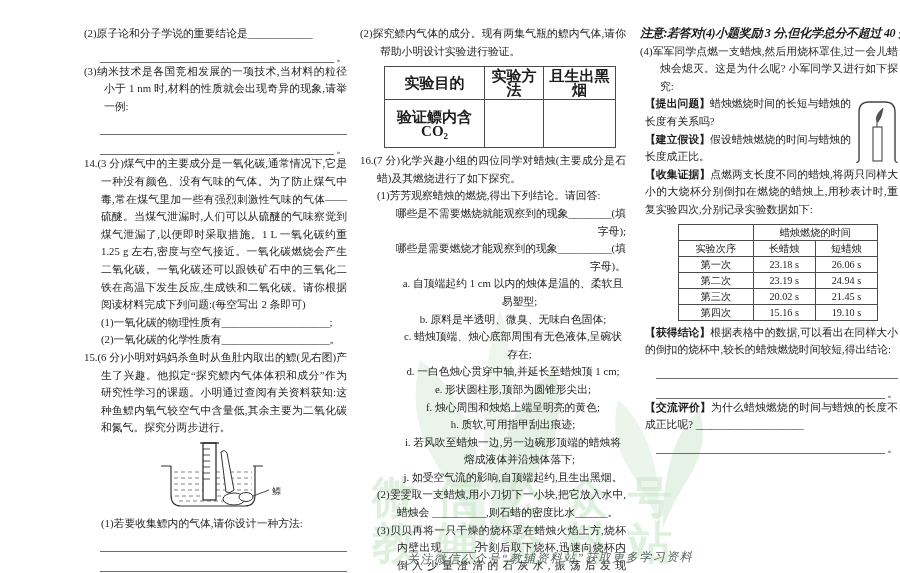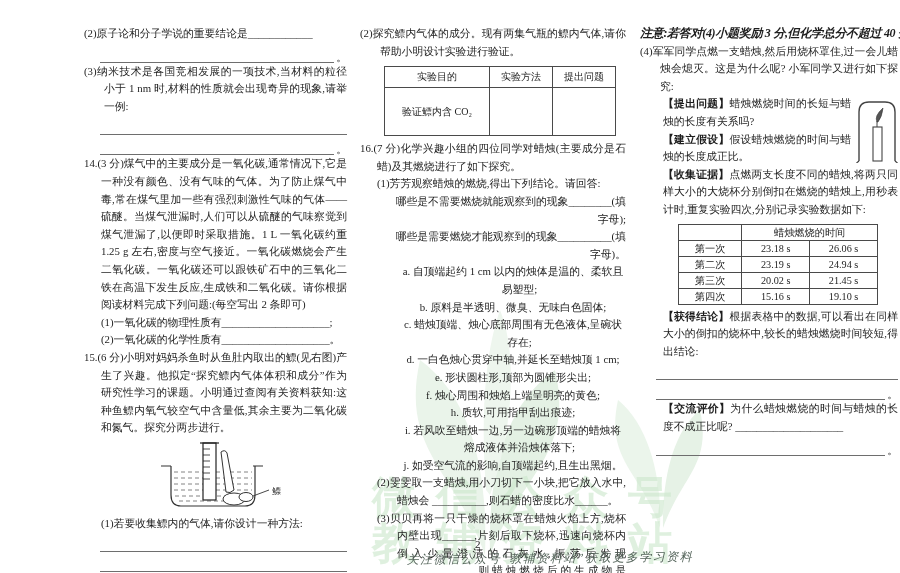--- a/index.html
+++ b/index.html
@@ -19,29 +19,29 @@
   .qp{padding-left:17px;text-indent:-17px;}            
   .qnum{font-weight:normal;}
   .m1{margin-left:17px;padding-left:20px;text-indent:-20px;}
   .flush{margin-left:29px;text-align:right;}
   .letter{margin-left:40px;padding-left:13px;text-indent:-13px;text-align:center;}
   .ans{display:flex;align-items:flex-end;height:20px;margin-left:16px;}
   .ans .rule{flex:1;border-bottom:1px solid #6e6e6e;}
   .ans .tail{padding-left:2px;line-height:12px;}
   table{border-collapse:collapse;}
   .t2{width:232px;margin:6px 0 4px 24px;}
-  .t2 th,.t2 td{border:1px solid #4a4a4a;font-weight:normal;text-align:center;
-                font-size:10px;padding:2px;line-height:14px;margin-top:38px;}
+  .t2 th,.t2 td{border:1px solid #4a4a4a;font-weight:bold;text-align:center;
+                font-size:15px;padding:2px;line-height:14px;margin-top:38px;}
   .t2 th{height:16px;}
   .t2 td{height:43px;}
   .t3{width:200px;margin:5px 0 3px 38px;}
   .t3 th,.t3 td{border:1px solid #4a4a4a;font-weight:normal;text-align:center;
                 font-size:10.2px;height:12px;padding:1px 2px;line-height:13px;}
   .notice{font-weight:bold;font-size:12px;letter-spacing:-0.3px;text-align:right;white-space:nowrap;font-style:italic;}
-  .tagp{margin-left:23px;}
+  .tagp{margin-left:5px;}
   .tag{font-weight:bold;}
   .candle-fig{float:right;width:42px;height:66px;margin:2px 0 2px 5px;}
   .fig1{text-align:center;margin:3px 0 1px 0;height:74px;}
   .footer{position:absolute;left:300px;top:550px;width:500px;text-align:center;z-index:1;
           font-style:italic;font-size:12px;color:#55655b;letter-spacing:1.5px;transform:rotate(-0.6deg);}
   .pageno{position:absolute;left:475px;top:538px;font-size:11px;z-index:1;color:#222;}
 </style>
 </head>
 <body>
 
@@ -130,21 +130,21 @@
   </div>
 
   <div class="col" id="c2">
     <p class="hang"><span>(2)</span><span>探究鳔内气体的成分。现有两集气瓶的鳔内气体,请你帮助小明设计实验进行验证。</span></p>
 
     <table class="t2">
       <tbody>
           <tr>
         <th>实验目的</th>
         <th>实验方法</th>
-        <th>提出问题</th>
+        <th>且生出黑烟</th>
       </tr>
       <tr>
         <td>验证鳔内含 CO₂</td>
         <td></td>
         <td></td>
       </tr>
     </tbody>
       </table>
 
     <p class="qp"><b class="qnum">16.</b><span>(7 分)化学兴趣小组的四位同学对蜡烛(主要成分是石蜡)及其燃烧进行了如下探究。</span></p>
@@ -186,20 +186,25 @@
 
     <p class="tagp"><b class="tag">【收集证据】</b><span>点燃两支长度不同的蜡烛,将两只同样大小的大烧杯分别倒扣在燃烧的蜡烛上,用秒表计时,重复实验四次,分别记录实验数据如下:</span></p>
 
     <table class="t3">
       <tbody>
           <tr>
         <th></th>
         <th colspan="2">蜡烛燃烧的时间</th>
       </tr>
       <tr>
+        <th>实验次序</th>
+        <th>长蜡烛</th>
+        <th>短蜡烛</th>
+      </tr>
+      <tr>
         <td>第一次</td>
         <td>23.18 s</td>
         <td>26.06 s</td>
       </tr>
       <tr>
         <td>第二次</td>
         <td>23.19 s</td>
         <td>24.94 s</td>
       </tr>
       <tr>

